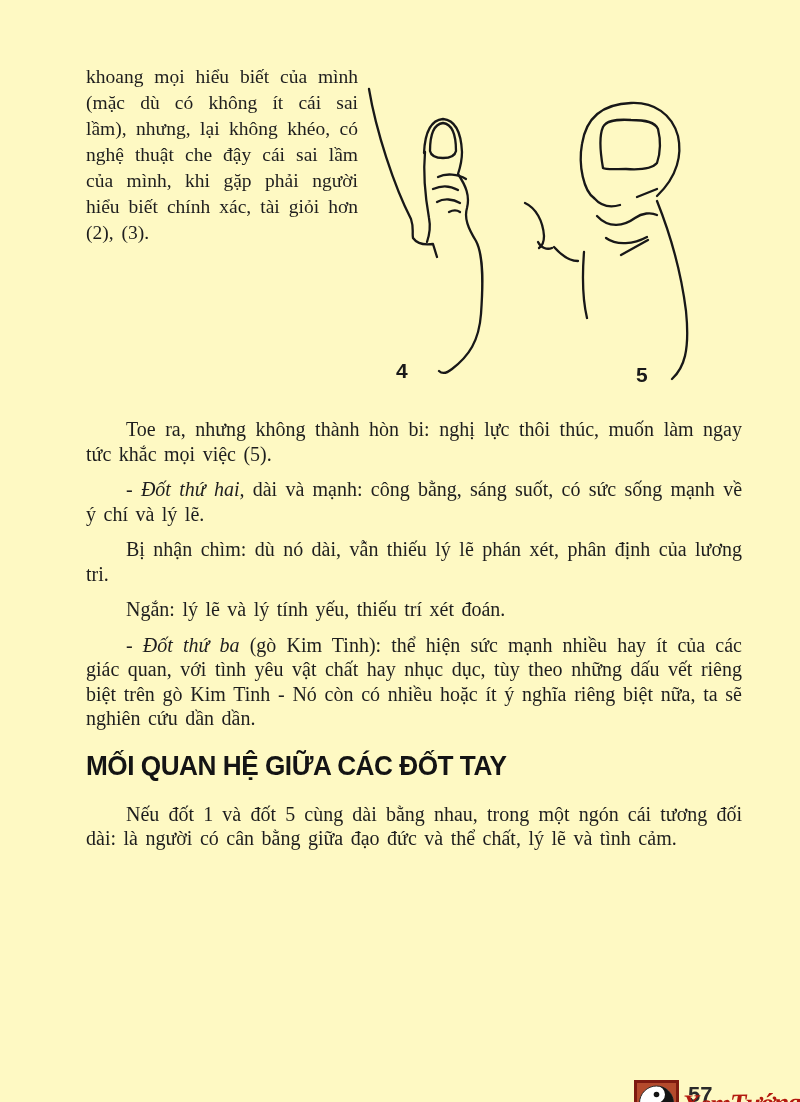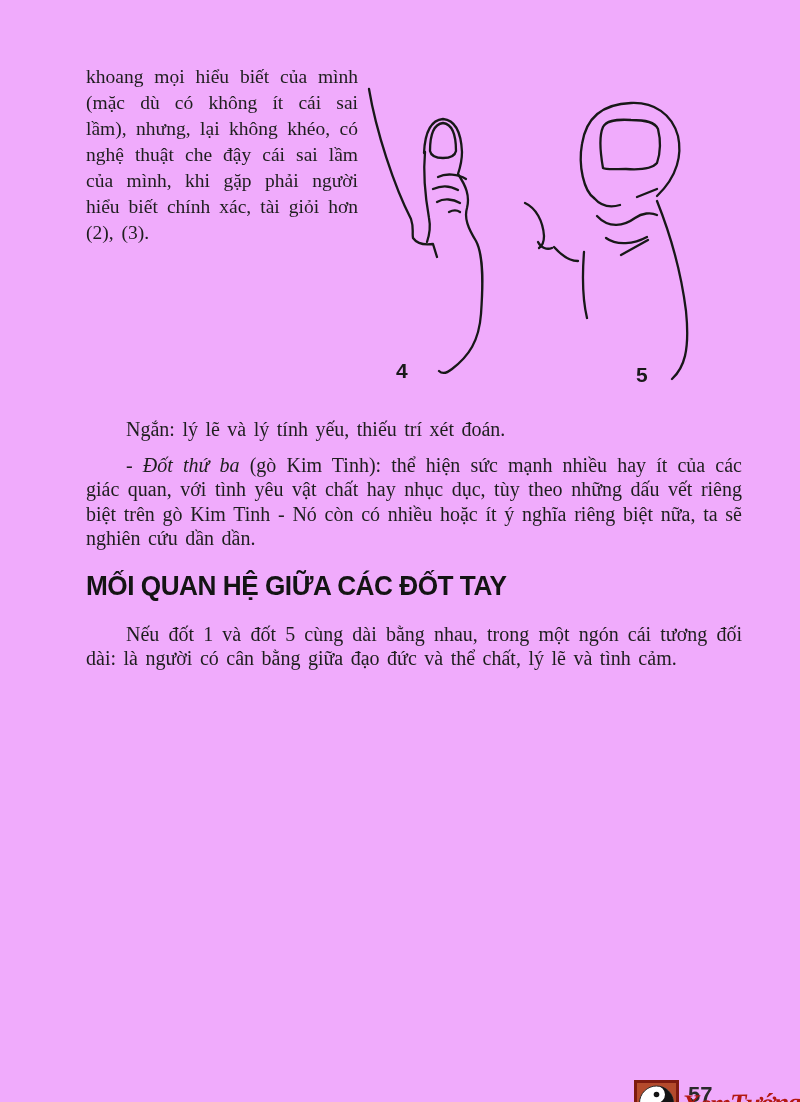--- a/index.html
+++ b/index.html
@@ -1,20 +1,20 @@
 <!DOCTYPE html>
 <html><head>
 <meta charset="utf-8">
 <style>
   html,body { margin:0; padding:0; }
   .page {
     position: relative;
     width: 800px;
     height: 1102px;
-    background: #f0abfc;
+    background: #fef9c3;
     color: #1e1e1e;
     font-family: "Liberation Serif", serif;
     overflow: hidden;
   }
   .content { padding: 64px 58px 0 86px; }
   .top-row { display: flex; margin-bottom: 6px; }
   .col-left {
     width: 272px;
     flex: 0 0 272px;
     font-size: 19.5px;
@@ -112,20 +112,23 @@
             <path class="sketch" d="M 200,191 C 208,200 216,205 224,205"></path>
             <path class="sketch" d="M 230,196 C 228,222 229,245 233,262"></path>
             <path class="sketch" d="M 303,145 C 315,175 327,215 332,255 C 336,295 330,312 318,323"></path>
             <text class="fig-label" x="282" y="326">5</text>
           </g>
         </svg>
       </div>
     </div>
 
     <div class="body-text">
+      <p>Toe ra, nhưng không thành hòn bi: nghị lực thôi thúc, muốn làm ngay tức khắc mọi việc (5).</p>
+      <p><i>- Đốt thứ hai,</i><span> dài và mạnh: công bằng, sáng suốt, có sức sống mạnh về ý chí và lý lẽ.</span></p>
+      <p>Bị nhận chìm: dù nó dài, vẫn thiếu lý lẽ phán xét, phân định của lương tri.</p>
       <p>Ngắn: lý lẽ và lý tính yếu, thiếu trí xét đoán.</p>
       <p><i>- Đốt thứ ba</i><span> (gò Kim Tinh): thể hiện sức mạnh nhiều hay ít của các giác quan, với tình yêu vật chất hay nhục dục, tùy theo những dấu vết riêng biệt trên gò Kim Tinh - Nó còn có nhiều hoặc ít ý nghĩa riêng biệt nữa, ta sẽ nghiên cứu dần dần.</span></p>
     </div>
 
     <h2 class="section-heading">MỐI QUAN HỆ GIỮA CÁC ĐỐT TAY</h2>
 
     <div class="body-text">
       <p>Nếu đốt 1 và đốt 5 cùng dài bằng nhau, trong một ngón cái tương đối dài: là người có cân bằng giữa đạo đức và thể chất, lý lẽ và tình cảm.</p>
     </div>
 

